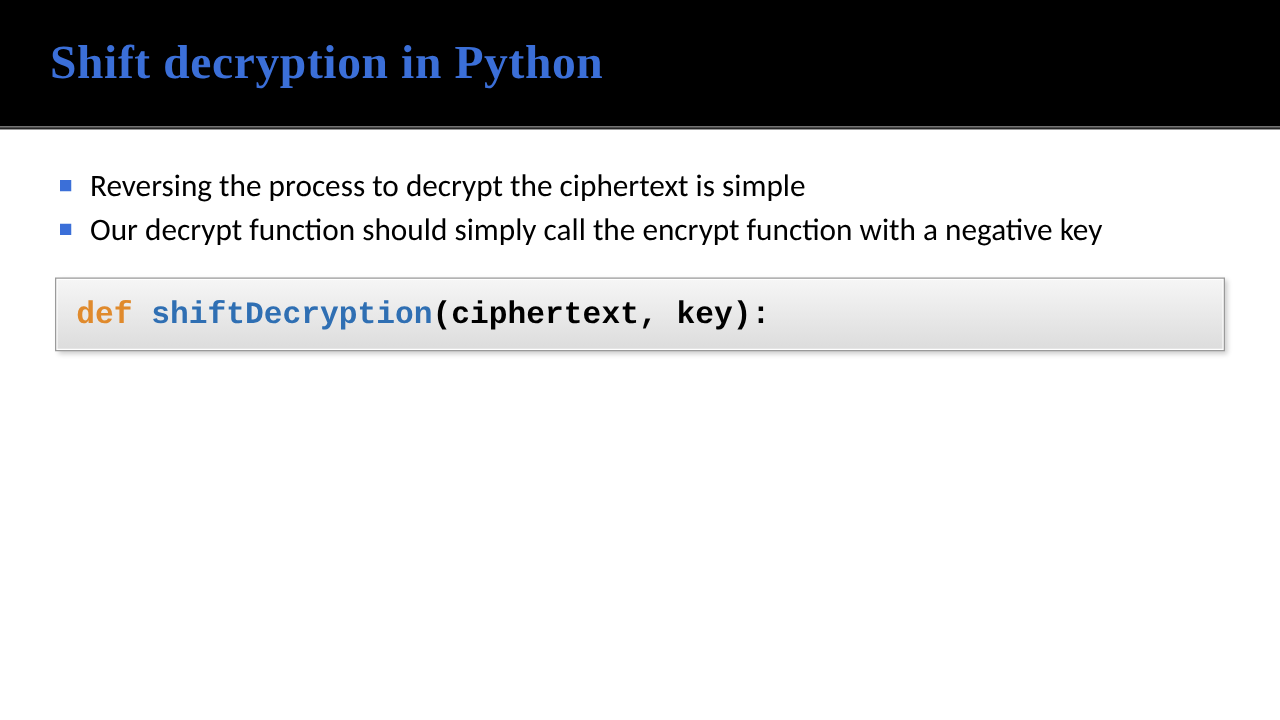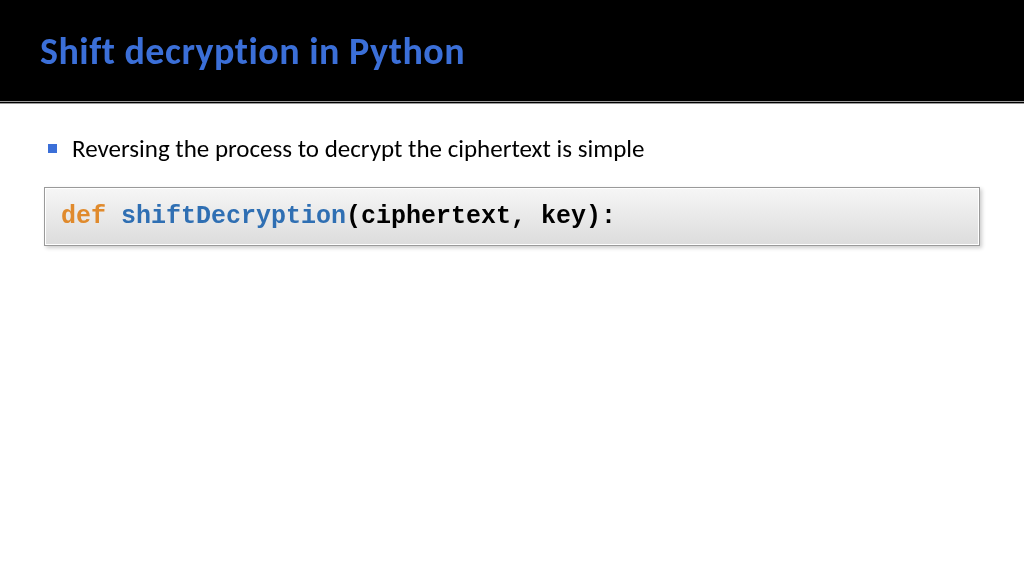--- a/index.html
+++ b/index.html
@@ -15,20 +15,21 @@
     height: 104px;
     padding: 28px 40px 0 40px;
     border-bottom: 3px double #999;
   }
   .title {
     color: #3b6fd8;
     font-size: 38px;
     font-weight: 700;
     text-shadow: 2px 2px 3px rgba(0,0,0,0.6);
     letter-spacing: 0.5px;
+    font-family: Liberation Serif, serif;
   }
   .content {
     padding: 28px 44px 0 44px;
     border-radius: 30px;
   }
   ul.bullets {
     list-style: none;
   }
   ul.bullets li {
     position: relative;
@@ -64,18 +65,19 @@
 </head>
 <body>
 
 <div class="header">
   <div class="title">Shift decryption in Python</div>
 </div>
 
 <div class="content">
   <ul class="bullets">
     <li>Reversing the process to decrypt the ciphertext is simple</li>
+    <li>Our decrypt function should simply call the encrypt function with a negative key</li>
   </ul>
 
   <div class="code-box">
     <span class="kw">def</span><span class="pn"> </span><span class="fn">shiftDecryption</span><span class="pn">(ciphertext, key):</span>
   </div>
 </div>
 
 </body></html>

